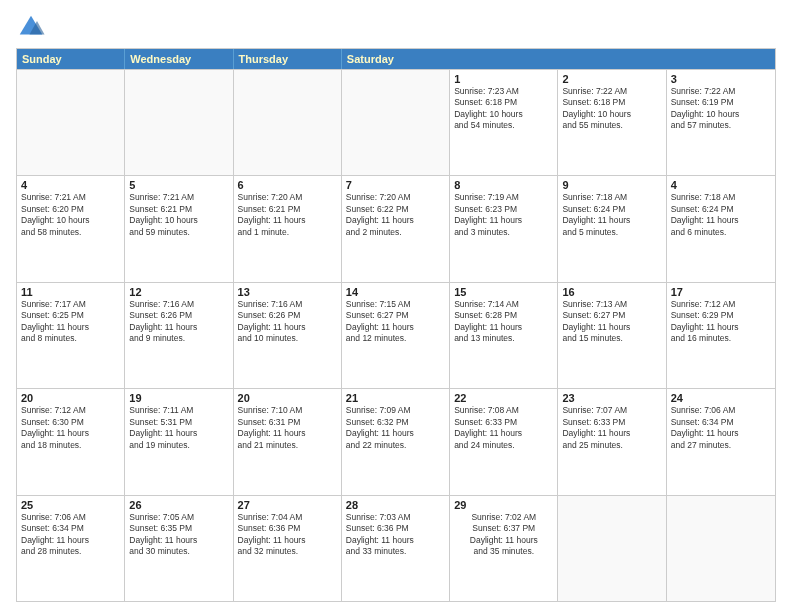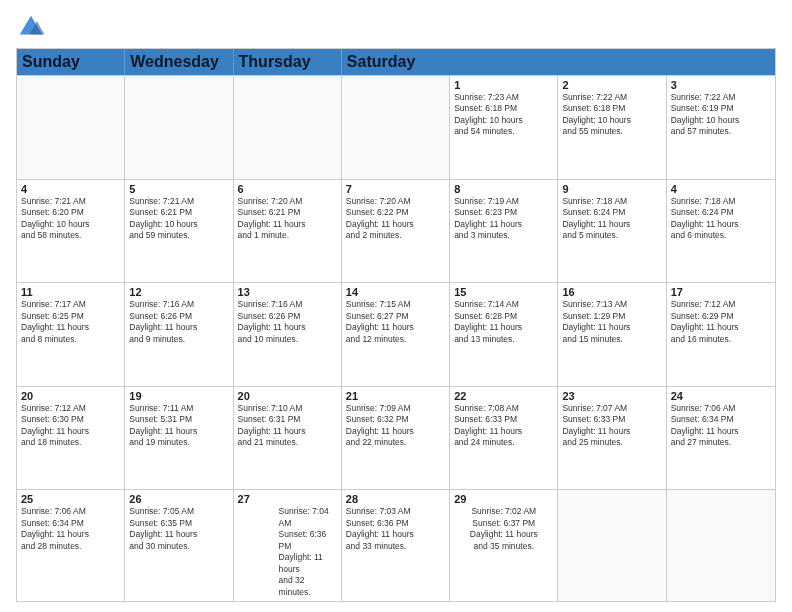--- a/index.html
+++ b/index.html
@@ -55,22 +55,22 @@
       display: flex;
       flex-direction: column;
       border: 1px solid #ccc;
     }
     .cal-header {
       display: grid;
       grid-template-columns: repeat(7, 1fr);
       background: #3a7fc1;
     }
     .cal-header-cell {
-      color: #0f172a;
-      font-size: 16px;
+      color: #fef9c3;
+      font-size: 11px;
       font-weight: bold;
       padding: 4px 5px;
       text-align: left;
       border-right: 1px solid #5a9fd4;
     }
     .cal-header-cell:last-child { border-right: none; }
     .cal-body {
       flex: 1;
       display: flex;
       flex-direction: column;
@@ -244,21 +244,21 @@
           <div class="cal-cell">
             <span class="day-num">15</span>
             <div class="day-info" style="white-space: pre-line;">Sunrise: 7:14 AM
 Sunset: 6:28 PM
 Daylight: 11 hours
 and 13 minutes.</div>
           </div>
           <div class="cal-cell">
             <span class="day-num">16</span>
             <div class="day-info" style="white-space: pre-line;">Sunrise: 7:13 AM
-Sunset: 1:29 PM
+Sunset: 6:27 PM
 Daylight: 11 hours
 and 15 minutes.</div>
           </div>
           <div class="cal-cell">
             <span class="day-num">17</span>
             <div class="day-info" style="white-space: pre-line;">Sunrise: 7:12 AM
 Sunset: 6:29 PM
 Daylight: 11 hours
 and 16 minutes.</div>
           </div>
@@ -324,21 +324,21 @@
           </div>
           <div class="cal-cell">
             <span class="day-num">26</span>
             <div class="day-info" style="white-space: pre-line;">Sunrise: 7:05 AM
 Sunset: 6:35 PM
 Daylight: 11 hours
 and 30 minutes.</div>
           </div>
           <div class="cal-cell">
             <span class="day-num">27</span>
-            <div class="day-info" style="white-space: pre-line; margin-left: 41px;">Sunrise: 7:04 AM
+            <div class="day-info" style="white-space: pre-line;">Sunrise: 7:04 AM
 Sunset: 6:36 PM
 Daylight: 11 hours
 and 32 minutes.</div>
           </div>
           <div class="cal-cell">
             <span class="day-num">28</span>
             <div class="day-info" style="white-space: pre-line;">Sunrise: 7:03 AM
 Sunset: 6:36 PM
 Daylight: 11 hours
 and 33 minutes.</div>

